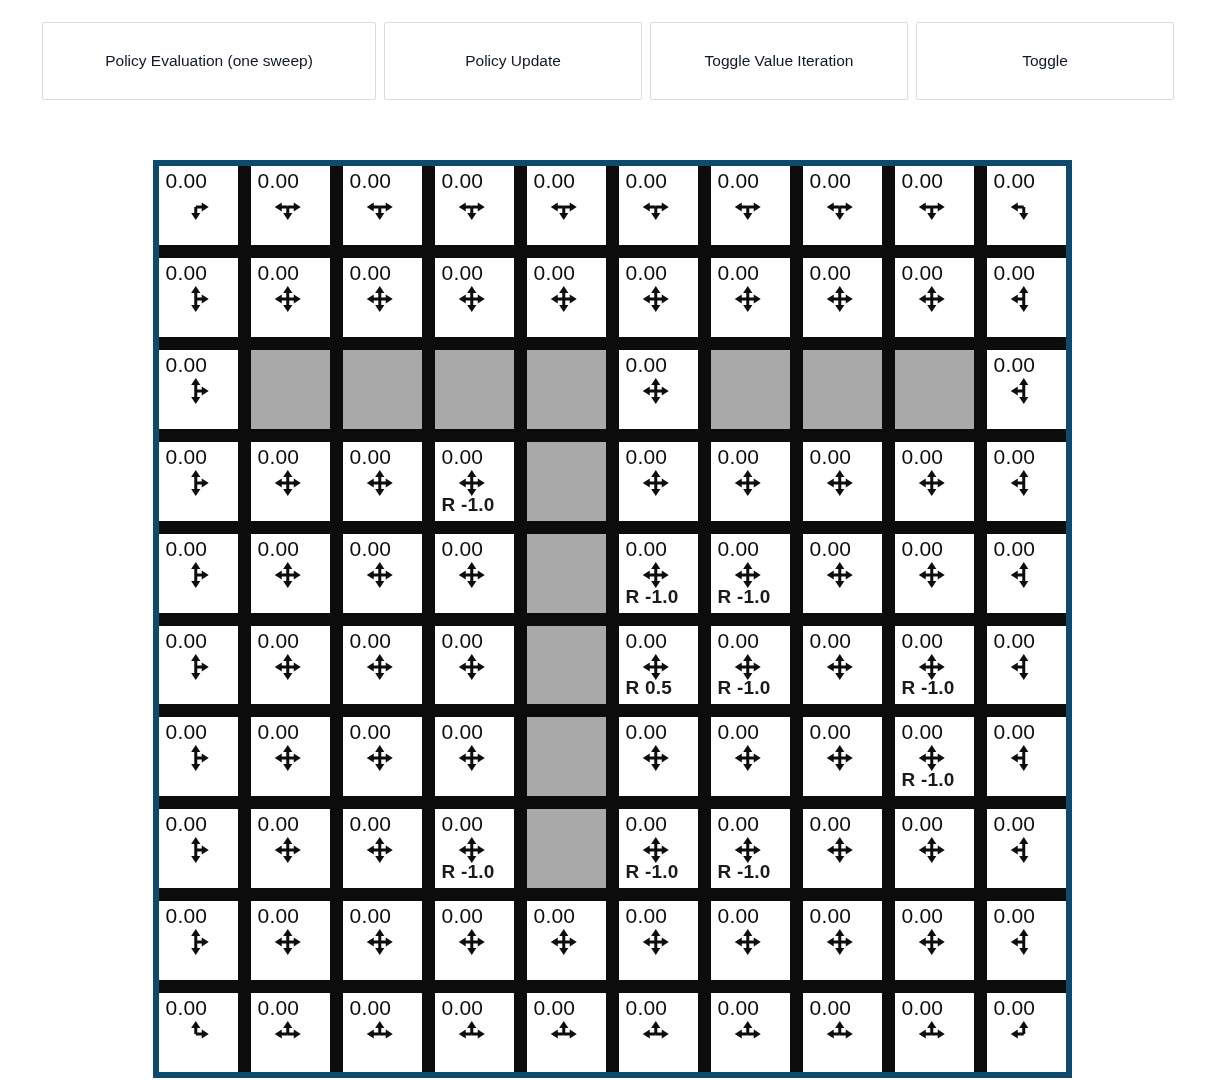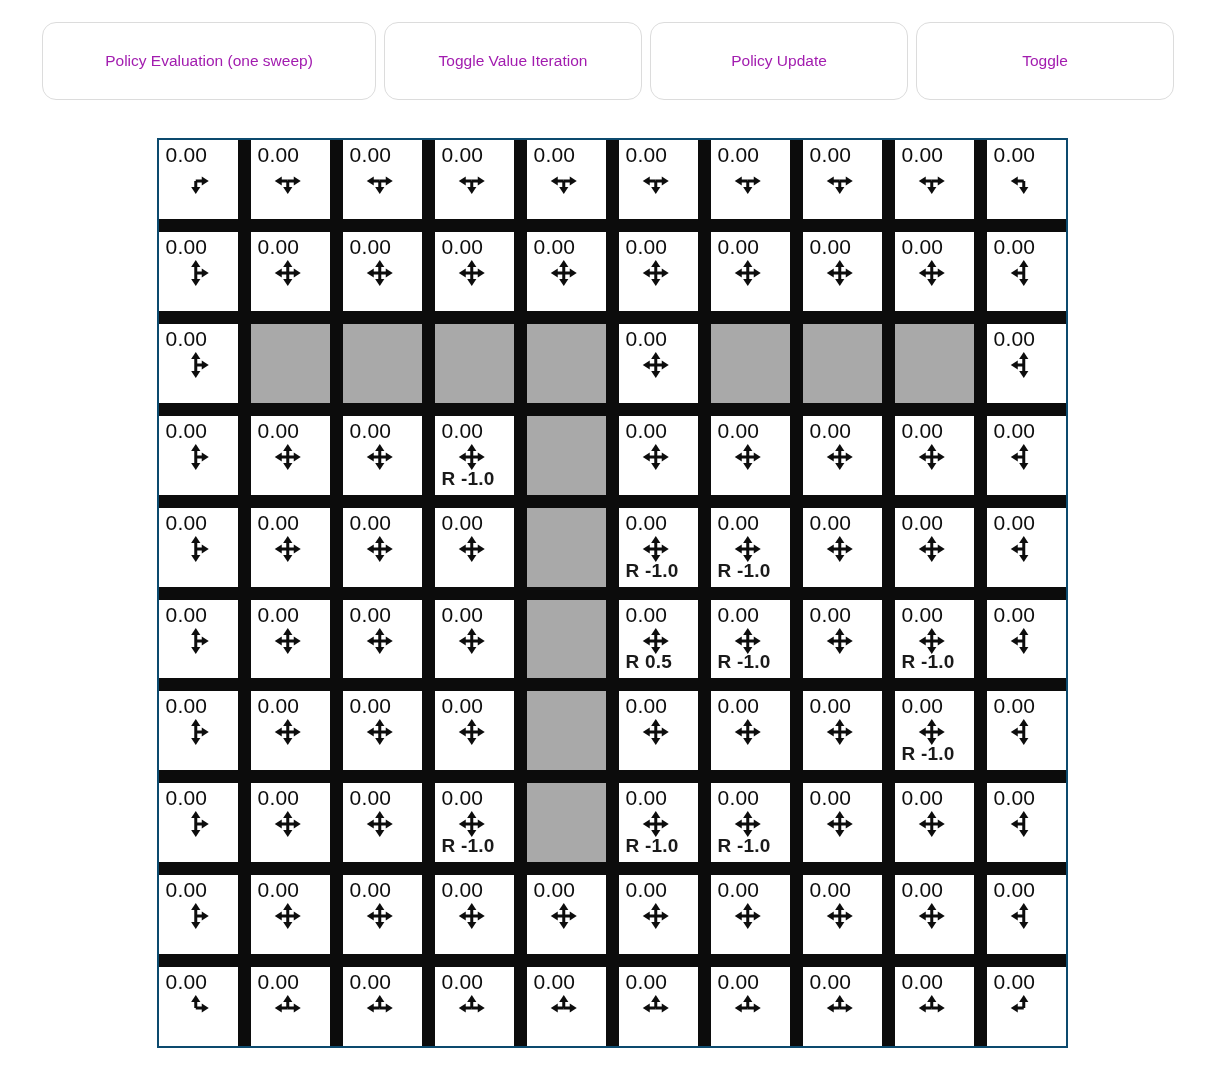--- a/index.html
+++ b/index.html
@@ -3,33 +3,34 @@
 <meta charset="utf-8">
 <style>
   html,body { margin:0; padding:0; background:#ffffff; }
   body {
     width:1224px; height:1080px; overflow:hidden;
     font-family:"Liberation Sans", sans-serif;
     -webkit-font-smoothing:antialiased;
   }
   .toolbar { display:flex; gap:8px; padding:22px 42px 0 42px; }
   .btn {
-    height:78px; background:#ffffff; border:1px solid #dcdcdc; border-radius:14px;
-    font-family:"Liberation Sans", sans-serif; font-size:15.5px; color:#a21caf;
+    height:78px; background:#ffffff; border:1px solid #dcdcdc; border-radius:2px;
+    font-family:"Liberation Sans", sans-serif; font-size:15.5px; color:#0f172a;
     display:flex; align-items:center; justify-content:center; cursor:pointer;
     padding:0; box-sizing:border-box;
   }
   .btn-wide { width:334px; }
   .btn-std  { width:258px; }
   .grid-wrap { margin-top:38px; display:flex; justify-content:center; }
   .grid {
     width:907px; height:906px; box-sizing:content-box;
-    border:2px solid #0c4a6e; background:#0c0c0c;
+    border:6px solid #0c4a6e; background:#0c0c0c;
     display:grid; grid-template-columns:repeat(10,1fr); grid-template-rows:repeat(10,1fr);
     gap:13px;
+    margin-top:22px;
   }
   .cell { background:#ffffff; position:relative; }
   .cell.wall { background:#a9a9a9; }
   .val {
     position:absolute; top:3px; left:7px;
     font-size:21px; line-height:1.15; color:#0d0d0d; letter-spacing:0.2px;
   }
   .arrow {
     position:absolute; top:27px; left:50%; transform:translateX(-58%);
     width:28px; height:28px; display:block;
@@ -37,22 +38,22 @@
   .reward {
     position:absolute; bottom:5px; left:7px;
     font-size:19px; font-weight:600; color:#1a1a1a; letter-spacing:0.2px;
   }
 </style>
 </head>
 <body>
 
 <div class="toolbar">
   <button class="btn btn-wide">Policy Evaluation (one sweep)</button>
+  <button class="btn btn-std">Policy Update</button>
   <button class="btn btn-std">Toggle Value Iteration</button>
-  <button class="btn btn-std">Policy Update</button>
   <button class="btn btn-std">Toggle</button>
 </div>
 
 <div class="grid-wrap">
   <div class="grid" id="grid">
       <div class="cell">
         <div class="val">0.00</div>
         <svg viewBox="0 0 28 28" class="arrow">
           <line x1="14" y1="14" x2="22" y2="14" stroke="#0d0d0d" stroke-width="3"></line>
           <polygon points="27,14 20,18.6 20,9.4" fill="#0d0d0d"></polygon>

